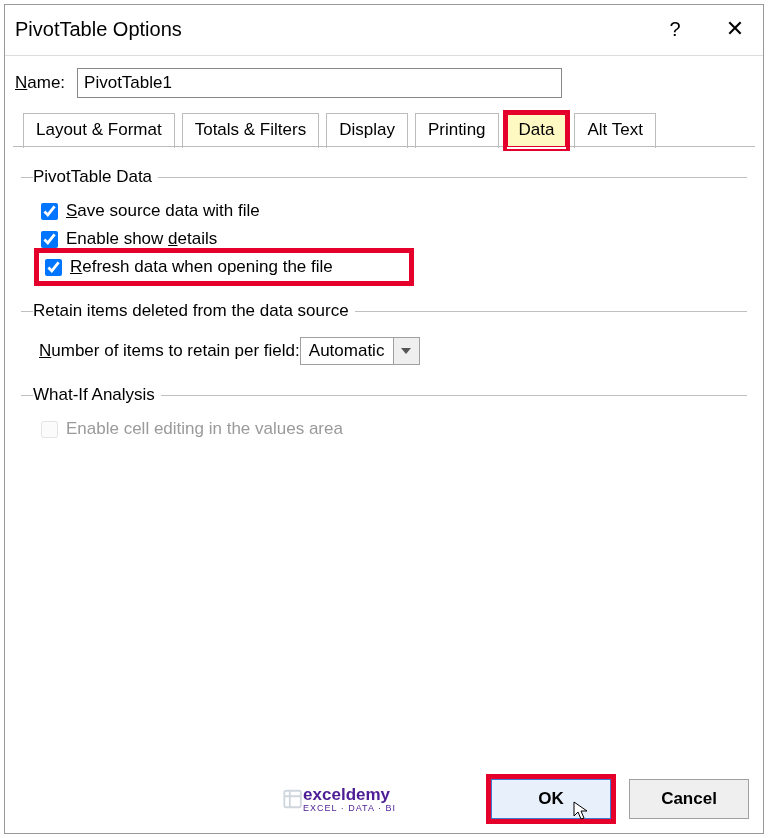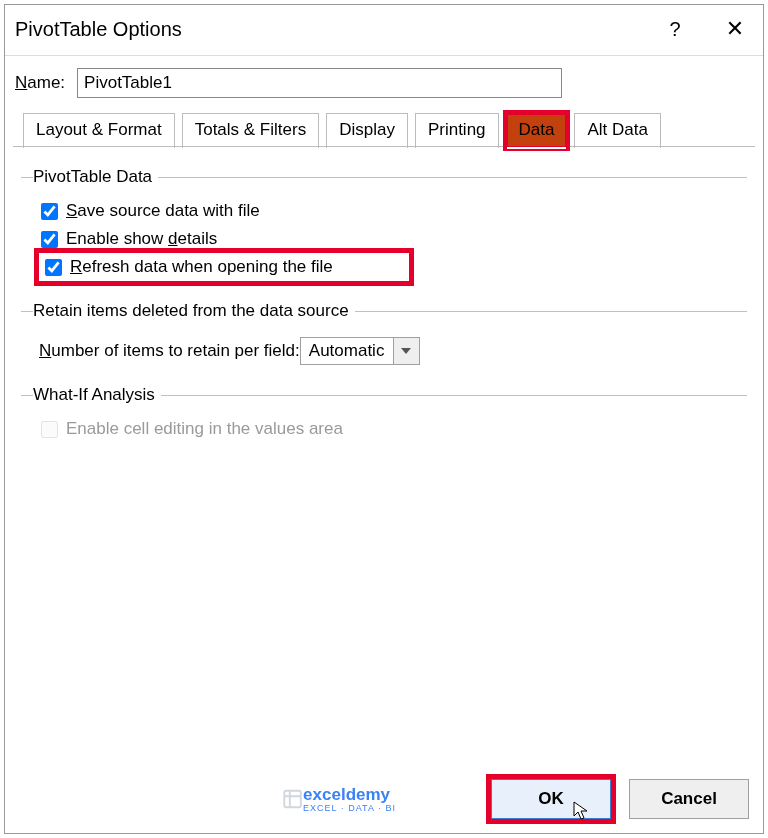--- a/index.html
+++ b/index.html
@@ -75,21 +75,21 @@
     border-bottom: none;
     background: #fff;
     padding: 6px 12px 8px 12px;
     font-size: 17px;
     margin-right: -1px;
     cursor: pointer;
     position: relative;
     top: 1px;
   }
   .tab.active {
-    background: #c2410c;
+    background: #fef9c3;
     z-index: 3;
   }
   .tabstrip-line {
     position: absolute;
     left: 8px; right: 8px; bottom: 0;
     border-bottom: 1px solid #bcbcbc;
     z-index: 1;
   }
   .tab.active::after {
     content: "";
@@ -192,21 +192,21 @@
     outline: 5px solid #e4002b;
     outline-offset: 0;
   }
   .watermark {
     position: absolute;
     bottom: 20px;
     left: 44%;
     transform: translateX(-50%);
     display: flex;
     align-items: center;
-    color: #3b82f6;
+    color: #4c1d95;
     font-size: 17px;
     font-weight: 600;
     pointer-events: none;
   }
   .watermark .sub {
     font-size: 9px;
     letter-spacing: 1px;
     font-weight: 400;
     display: block;
     margin-top: -2px;
@@ -238,21 +238,21 @@
     <input class="name-input" type="text" value="PivotTable1" style="">
   </div>
 
   <div class="tabstrip">
     <div class="tabstrip-line"></div>
     <div class="tab">Layout &amp; Format</div>
     <div class="tab">Totals &amp; Filters</div>
     <div class="tab">Display</div>
     <div class="tab">Printing</div>
     <div class="tab active highlight-red">Data</div>
-    <div class="tab">Alt Data</div>
+    <div class="tab">Alt Text</div>
   </div>
 
   <div class="tabcontent">
 
     <fieldset class="group">
       <legend>PivotTable Data</legend>
 
       <label class="checkrow">
         <input type="checkbox" checked="" style="">
         <span><span class="ul">S</span><span>ave source data with file</span></span>

